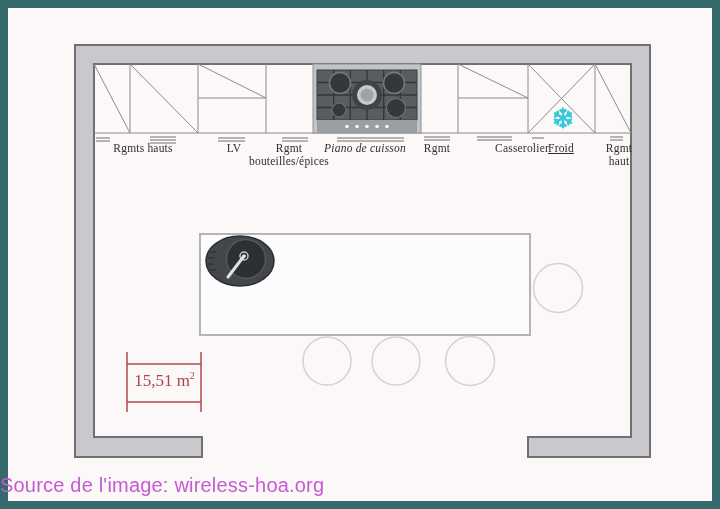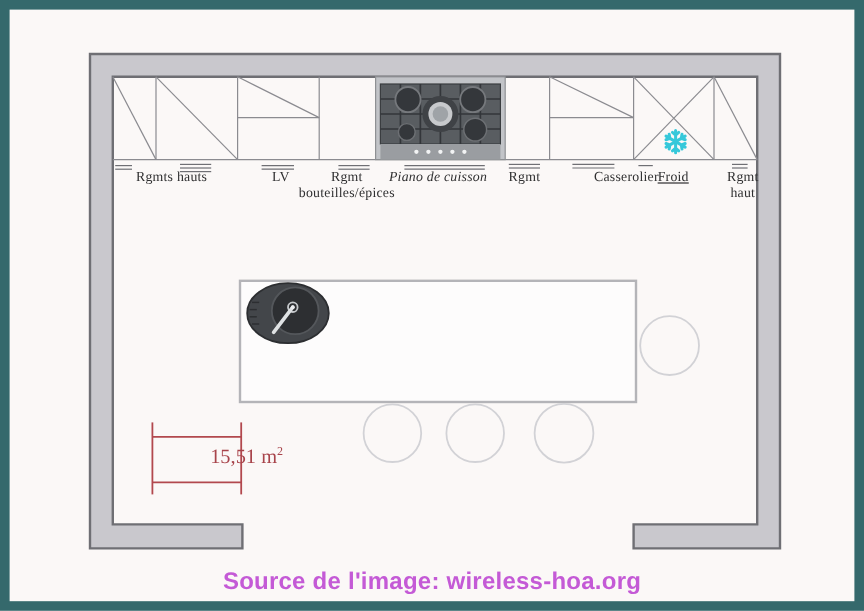--- a/index.html
+++ b/index.html
@@ -34,29 +34,28 @@
   }
   .cab-label span{display:block;white-space:nowrap;}
   .area-label{
     position:absolute;
     left:127px;top:371px;width:75px;
     text-align:center;
     color:#a8444b;
     font-size:17px;
     font-weight:500;
     white-space:nowrap;
-    margin-left:41px;
   }
   .area-label sup{font-size:10px;vertical-align:super;line-height:0;}
   .caption{
     position:absolute;
     left:0;right:0;top:474px;
-    text-align:center;
+    text-align:left;
     font-family:"Liberation Sans", sans-serif;
-    font-weight:bold;
+    font-weight:normal;
     font-size:20px;
     color:#c45ad6;
     letter-spacing:0.2px;
   }
 </style>
 </head>
 <body>
 
 <div class="stage">
   <div class="canvas"></div>

